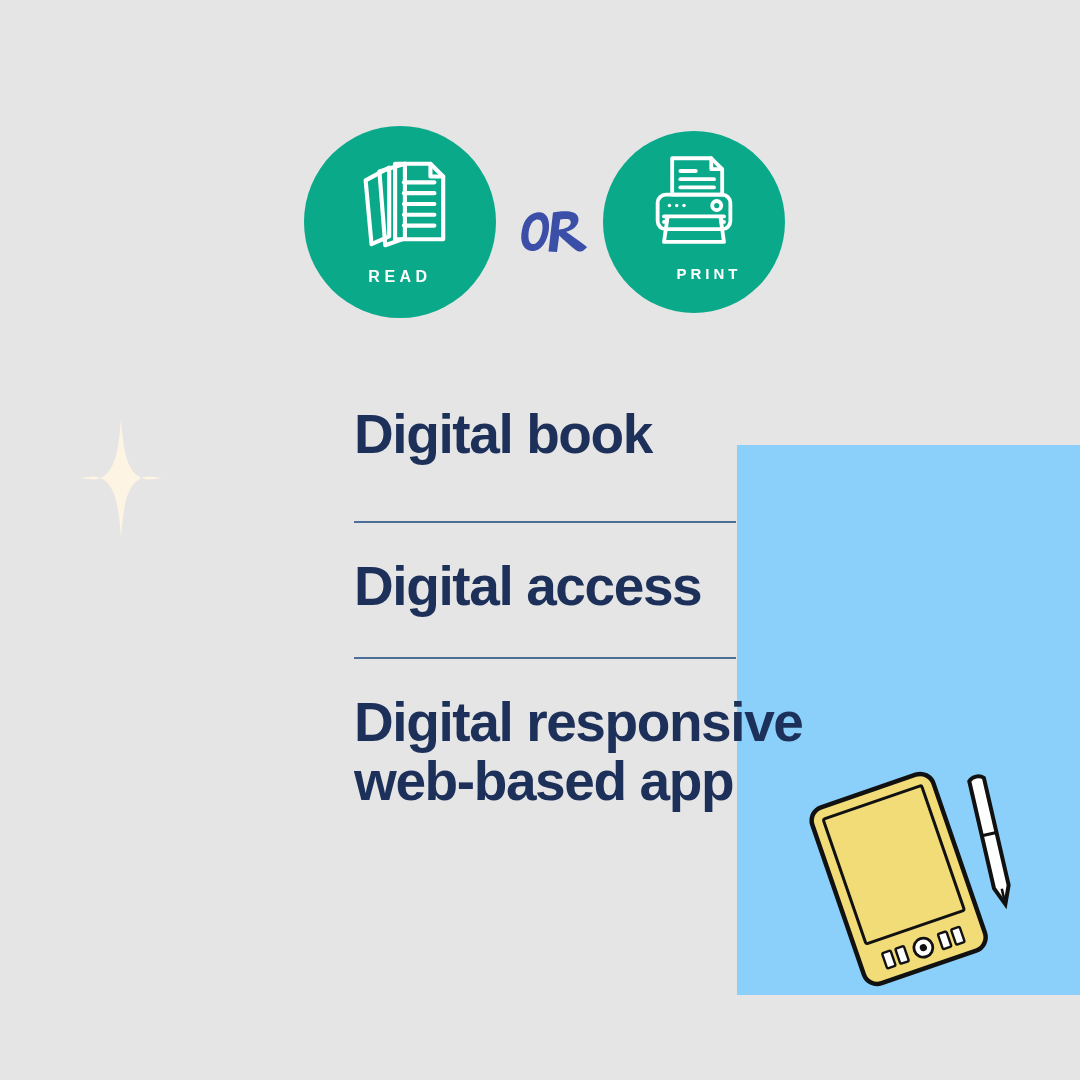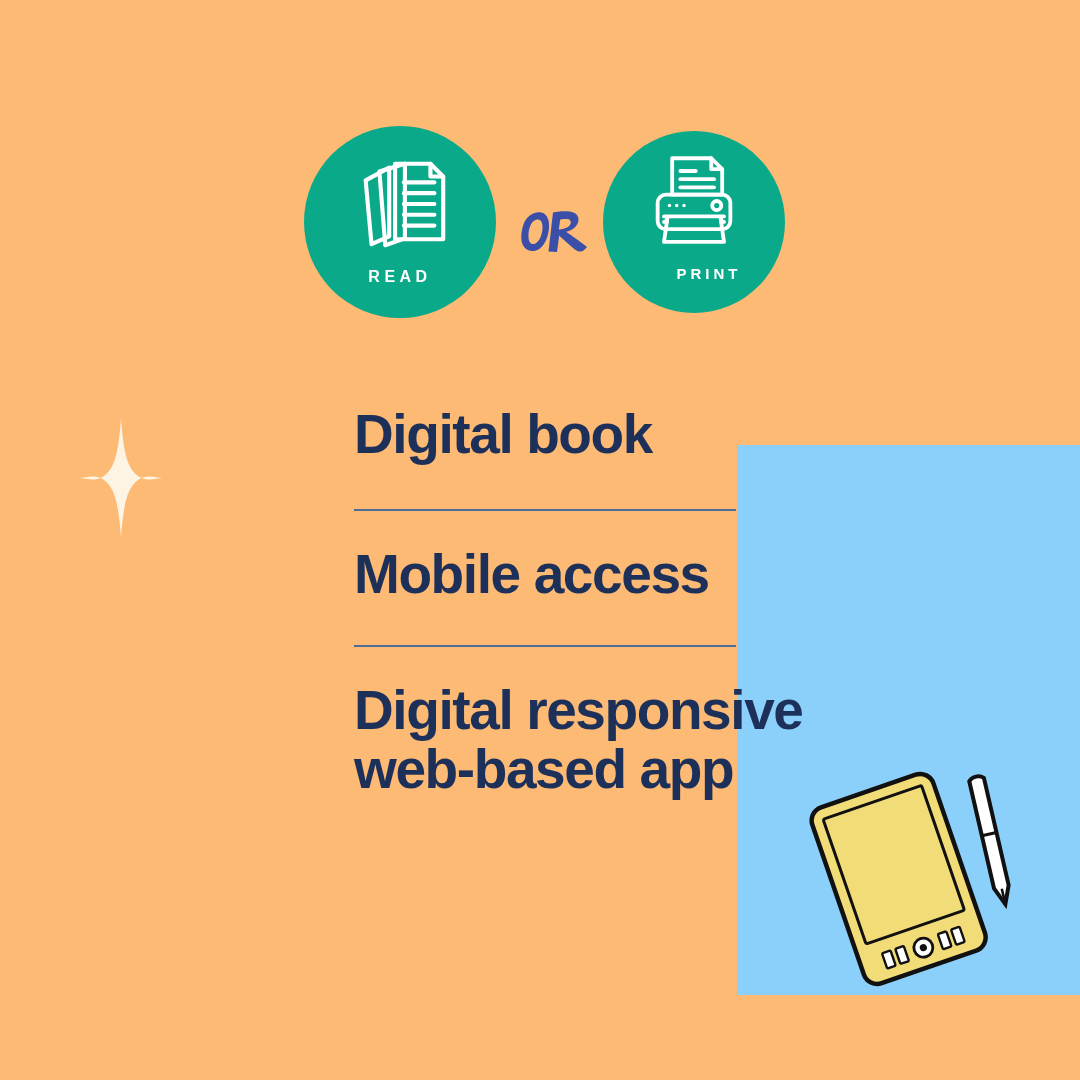--- a/index.html
+++ b/index.html
@@ -4,21 +4,21 @@
 <style>
   html, body {
     margin: 0;
     padding: 0;
     background: #ffffff;
   }
   #canvas {
     position: relative;
     width: 1080px;
     height: 1080px;
-    background: #fdba74;
+    background: #e5e5e5;
     overflow: hidden;
     font-family: "Liberation Sans", sans-serif;
   }
 
   
   .overlay-block {
     position: absolute;
     left: 737px;
     top: 445px;
     width: 343px;
@@ -89,21 +89,21 @@
     width: 520px;
   }
   .feature-title {
     color: #1C3059;
     font-size: 55px;
     font-weight: bold;
     letter-spacing: -1.4px;
     line-height: 1.07;
     white-space: pre-line;
   }
-  .feature-row-1 .feature-title { margin-bottom: 4px; }
+  .feature-row-1 .feature-title { margin-bottom: 16px; }
   .divider {
     width: 382px;
     height: 2px;
     background: #4D6E96;
     margin: 0;
   }
   .sp-a { height: 41px; }
   .sp-b { height: 34px; }
   .sp-c { height: 41px; }
   .sp-d { height: 34px; }
@@ -200,21 +200,21 @@
   <div class="features">
 
     <div class="feature-row-1">
       <div class="feature-title">Digital book</div>
     </div>
     <div class="sp-a"></div>
     <div class="divider"></div>
     <div class="sp-b"></div>
 
     <div class="feature-row-2">
-      <div class="feature-title">Mobile access</div>
+      <div class="feature-title">Digital access</div>
     </div>
     <div class="sp-c"></div>
     <div class="divider"></div>
     <div class="sp-d"></div>
 
     <div class="feature-row-3">
       <div class="feature-title">Digital responsive
 web-based app</div>
     </div>
 

